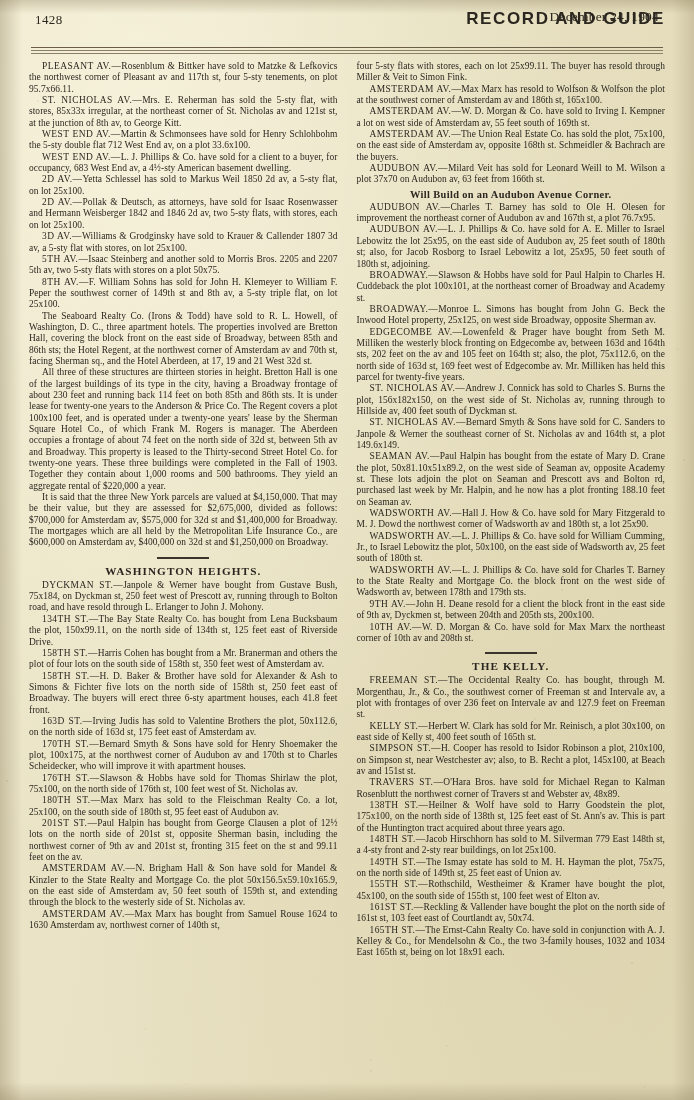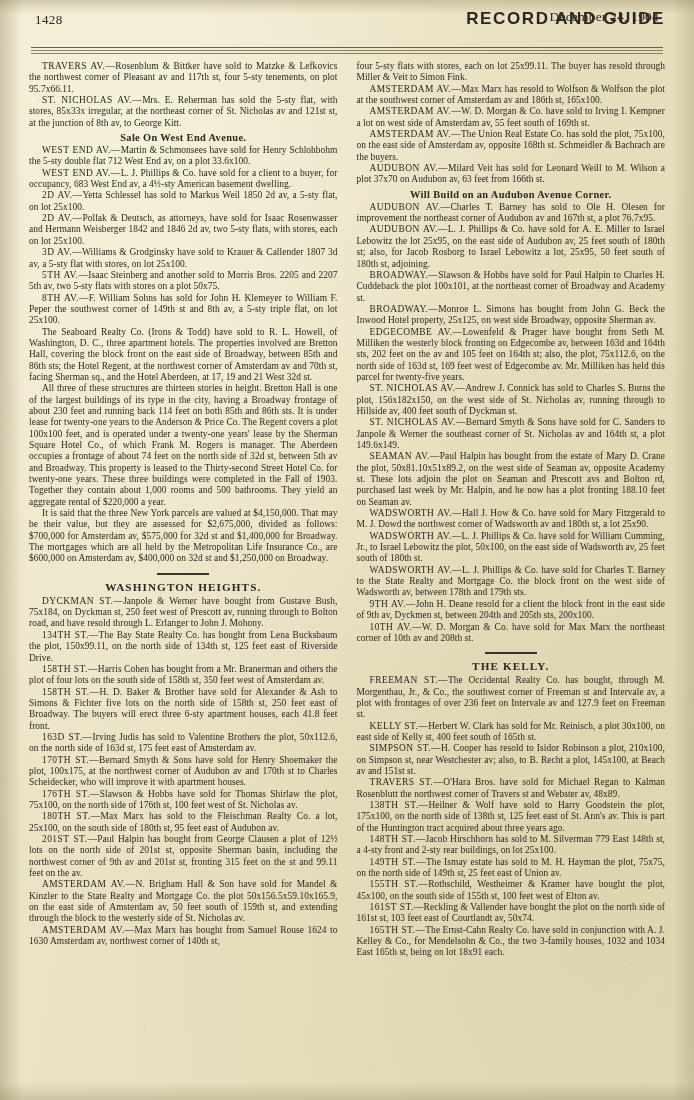--- a/index.html
+++ b/index.html
@@ -120,23 +120,22 @@
   <div class="masthead">
     <div class="folio">1428</div>
     <div class="mast-title">RECORD AND GUIDE</div>
     <div class="mast-date">December 24, 1904</div>
   </div>
   <div class="rule-double"></div>
   <div class="rule-thin"></div>
 
   <div class="columns">
     <div class="col" id="col-left">
-        <p class="item"><span class="lead">TRAVERS AV.—</span><span>Rosenblum &amp; Bittker have sold to Matzke &amp; Lefkovics the northwest corner of Pleasant av and 117th st, four 5-sty tenements, on plot 95.7x66.11.</span></p>
+        <p class="item"><span class="lead">PLEASANT AV.—</span><span>Rosenblum &amp; Bittker have sold to Matzke &amp; Lefkovics the northwest corner of Pleasant av and 117th st, four 5-sty tenements, on plot 95.7x66.11.</span></p>
         <p class="item"><span class="lead">ST. NICHOLAS AV.—</span><span>Mrs. E. Reherman has sold the 5-sty flat, with stores, 85x33x irregular, at the northeast corner of St. Nicholas av and 121st st, at the junction of 8th av, to George Kitt.</span></p>
-        <h2 class="sec">Sale On West End Avenue.</h2>
         <p class="item"><span class="lead">WEST END AV.—</span><span>Martin &amp; Schmonsees have sold for Henry Schlohbohm the 5-sty double flat 712 West End av, on a plot 33.6x100.</span></p>
         <p class="item"><span class="lead">WEST END AV.—</span><span>L. J. Phillips &amp; Co. have sold for a client to a buyer, for occupancy, 683 West End av, a 4½-sty American basement dwelling.</span></p>
         <p class="item"><span class="lead">2D AV.—</span><span>Yetta Schlessel has sold to Markus Weil 1850 2d av, a 5-sty flat, on lot 25x100.</span></p>
         <p class="item"><span class="lead">2D AV.—</span><span>Pollak &amp; Deutsch, as attorneys, have sold for Isaac Rosenwasser and Hermann Weisberger 1842 and 1846 2d av, two 5-sty flats, with stores, each on lot 25x100.</span></p>
         <p class="item"><span class="lead">3D AV.—</span><span>Williams &amp; Grodginsky have sold to Krauer &amp; Callender 1807 3d av, a 5-sty flat with stores, on lot 25x100.</span></p>
         <p class="item"><span class="lead">5TH AV.—</span><span>Isaac Steinberg and another sold to Morris Bros. 2205 and 2207 5th av, two 5-sty flats with stores on a plot 50x75.</span></p>
         <p class="item"><span class="lead">8TH AV.—</span><span>F. William Sohns has sold for John H. Klemeyer to William F. Peper the southwest corner of 149th st and 8th av, a 5-sty triple flat, on lot 25x100.</span></p>
         <p class="item"><span>The Seaboard Realty Co. (Irons &amp; Todd) have sold to R. L. Howell, of Washington, D. C., three apartment hotels. The properties involved are Bretton Hall, covering the block front on the east side of Broadway, between 85th and 86th sts; the Hotel Regent, at the northwest corner of Amsterdam av and 70th st, facing Sherman sq., and the Hotel Aberdeen, at 17, 19 and 21 West 32d st.</span></p>
         <p class="item"><span>All three of these structures are thirteen stories in height. Bretton Hall is one of the largest buildings of its type in the city, having a Broadway frontage of about 230 feet and running back 114 feet on both 85th and 86th sts. It is under lease for twenty-one years to the Anderson &amp; Price Co. The Regent covers a plot 100x100 feet, and is operated under a twenty-one years' lease by the Sherman Square Hotel Co., of which Frank M. Rogers is manager. The Aberdeen occupies a frontage of about 74 feet on the north side of 32d st, between 5th av and Broadway. This property is leased to the Thirty-second Street Hotel Co. for twenty-one years. These three buildings were completed in the Fall of 1903. Together they contain about 1,000 rooms and 500 bathrooms. They yield an aggregate rental of $220,000 a year.</span></p>
         <p class="item"><span>It is said that the three New York parcels are valued at $4,150,000. That may be their value, but they are assessed for $2,675,000, divided as follows: $700,000 for Amsterdam av, $575,000 for 32d st and $1,400,000 for Broadway. The mortgages which are all held by the Metropolitan Life Insurance Co., are $600,000 on Amsterdam av, $400,000 on 32d st and $1,250,000 on Broadway.</span></p>

